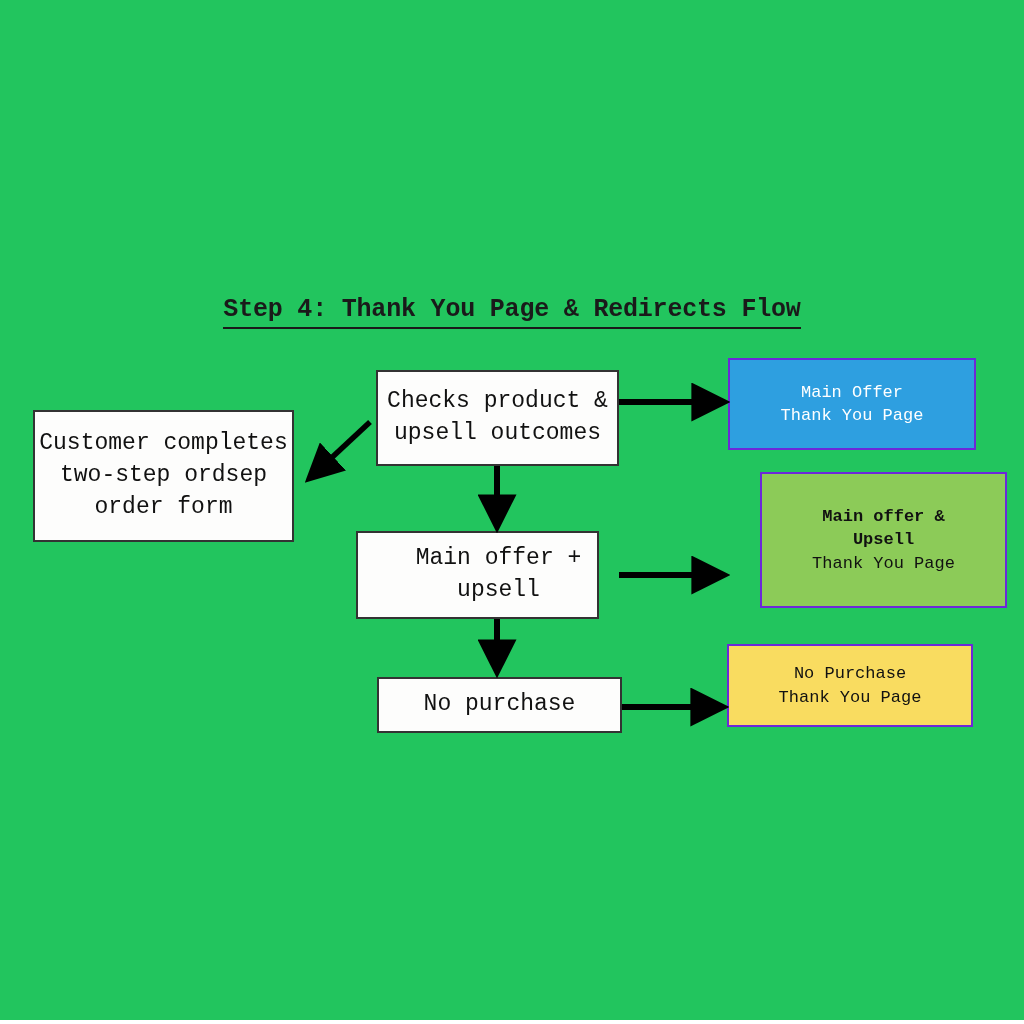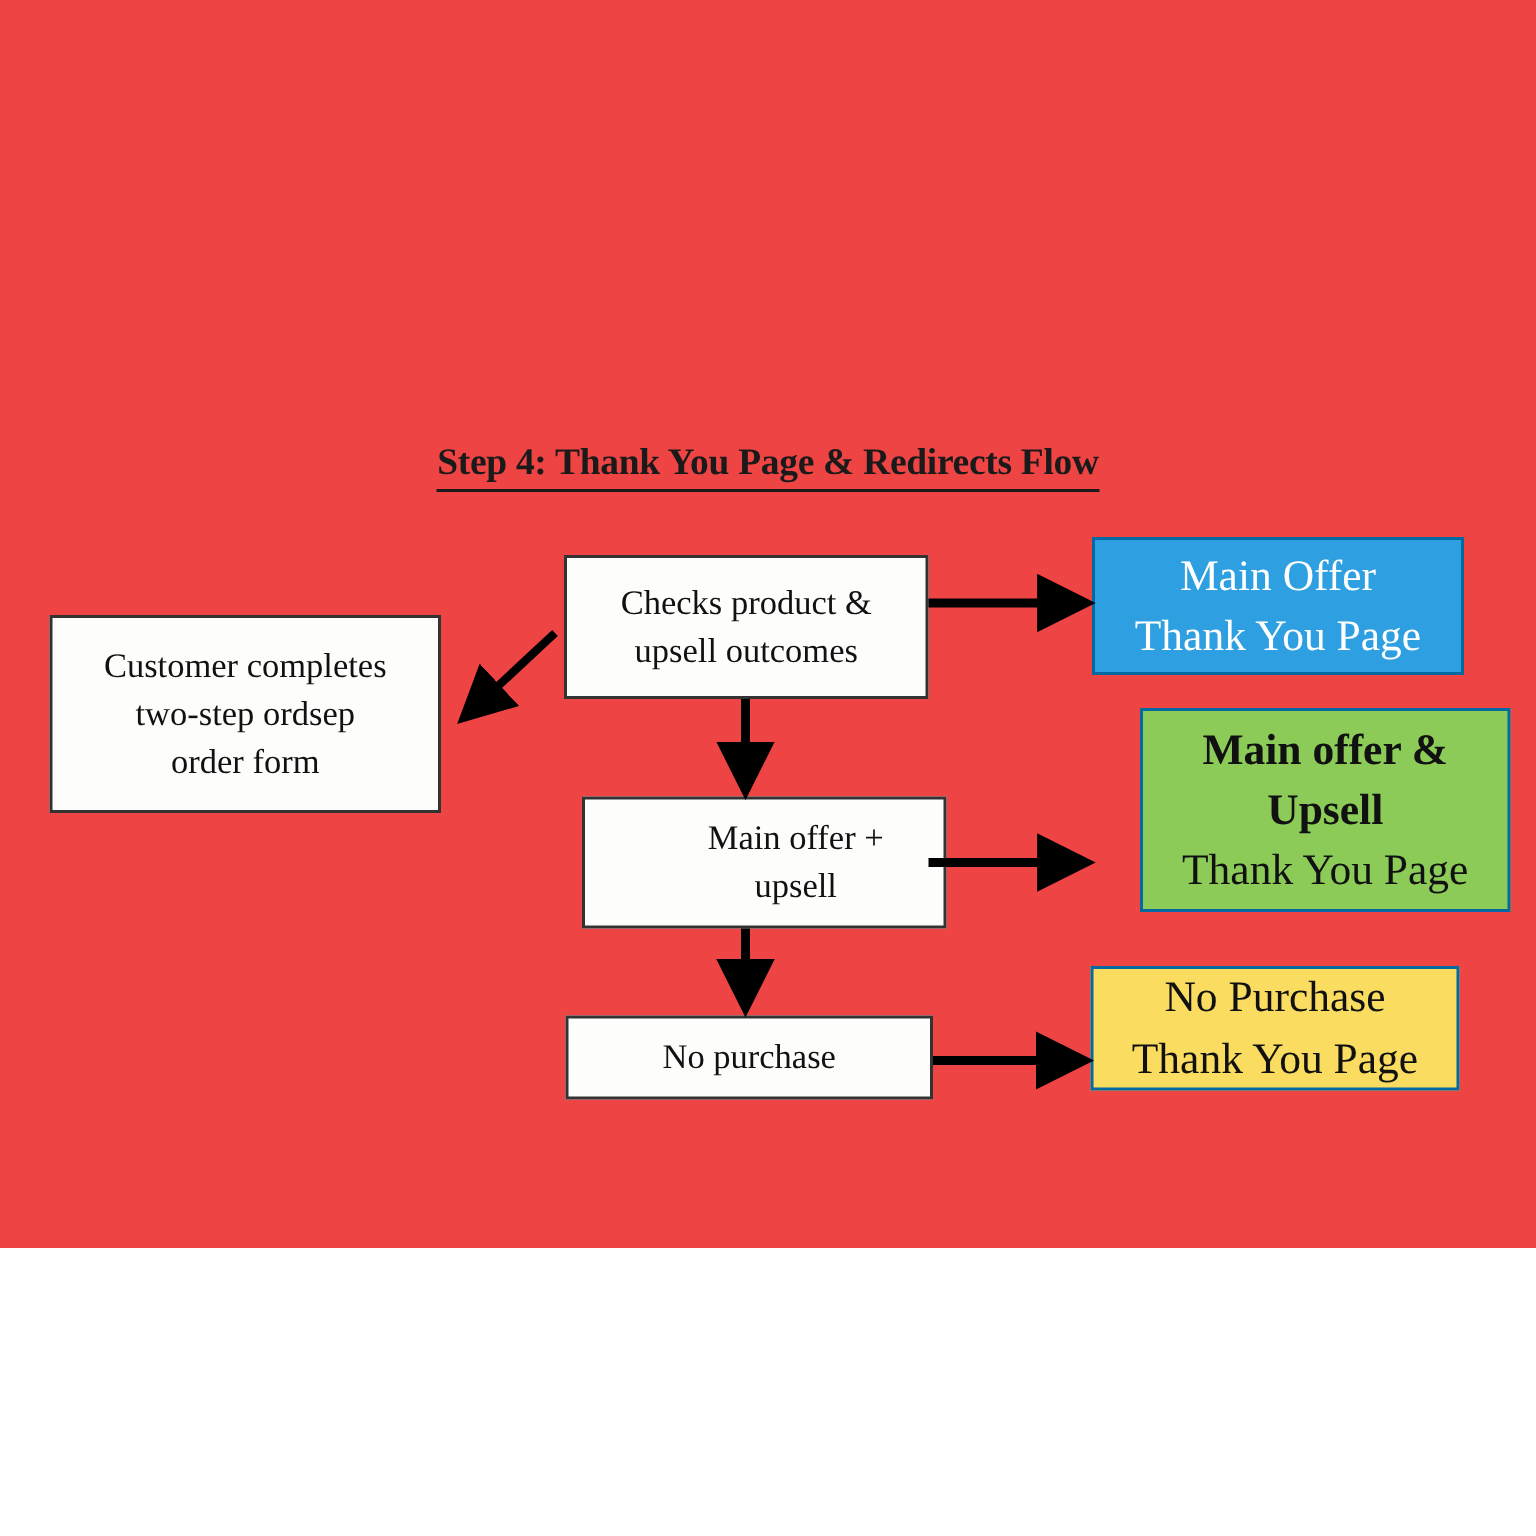--- a/index.html
+++ b/index.html
@@ -3,23 +3,23 @@
 <meta charset="utf-8">
 <style>
   html, body {
     margin: 0;
     padding: 0;
     background: #ffffff;
   }
   #canvas {
     position: relative;
     width: 1024px;
-    height: 832px;
-    background: #ef4444;
-    font-family: Liberation Serif, serif;
+    height: 1020px;
+    background: #22c55e;
+    font-family: Liberation Mono, monospace;
     overflow: hidden;
   }
 
   
   #diagram-title {
     position: absolute;
     left: 0;
     top: 295px;
     width: 1024px;
     text-align: center;
@@ -49,28 +49,28 @@
   .node .line { display: block; white-space: nowrap; }
 
   .plain {
     background: #fdfdfc;
     border: 2px solid #333333;
     color: #111111;
     font-size: 23px;
   }
 
   .colored {
-    border: 2px solid #0369a1;
-    font-size: 29px;
+    border: 2px solid #6d28d9;
+    font-size: 17px;
   }
 
   
   #node-customer      { left: 33px;  top: 410px; width: 261px; height: 132px; }
   #node-checks        { left: 376px; top: 370px; width: 243px; height: 96px;  }
-  #node-mainoffer     { left: 388px; top: 531px; width: 243px; height: 88px; padding-left: 42px;  }
+  #node-mainoffer     { left: 356px; top: 531px; width: 243px; height: 88px; padding-left: 42px;  }
   #node-nopurchase    { left: 377px; top: 677px; width: 245px; height: 56px;  }
 
   #node-blue   { left: 728px; top: 358px; width: 248px; height: 92px;
                  background: #2E9FE0; color: #ffffff; }
   #node-green  { left: 728px; top: 472px; width: 247px; height: 136px;
                  background: #8CCB58; color: #111111; margin-left: 32px; }
   #node-yellow { left: 727px; top: 644px; width: 246px; height: 83px;
                  background: #F9DC60; color: #111111; }
 
   .bold-line { font-weight: bold; }

